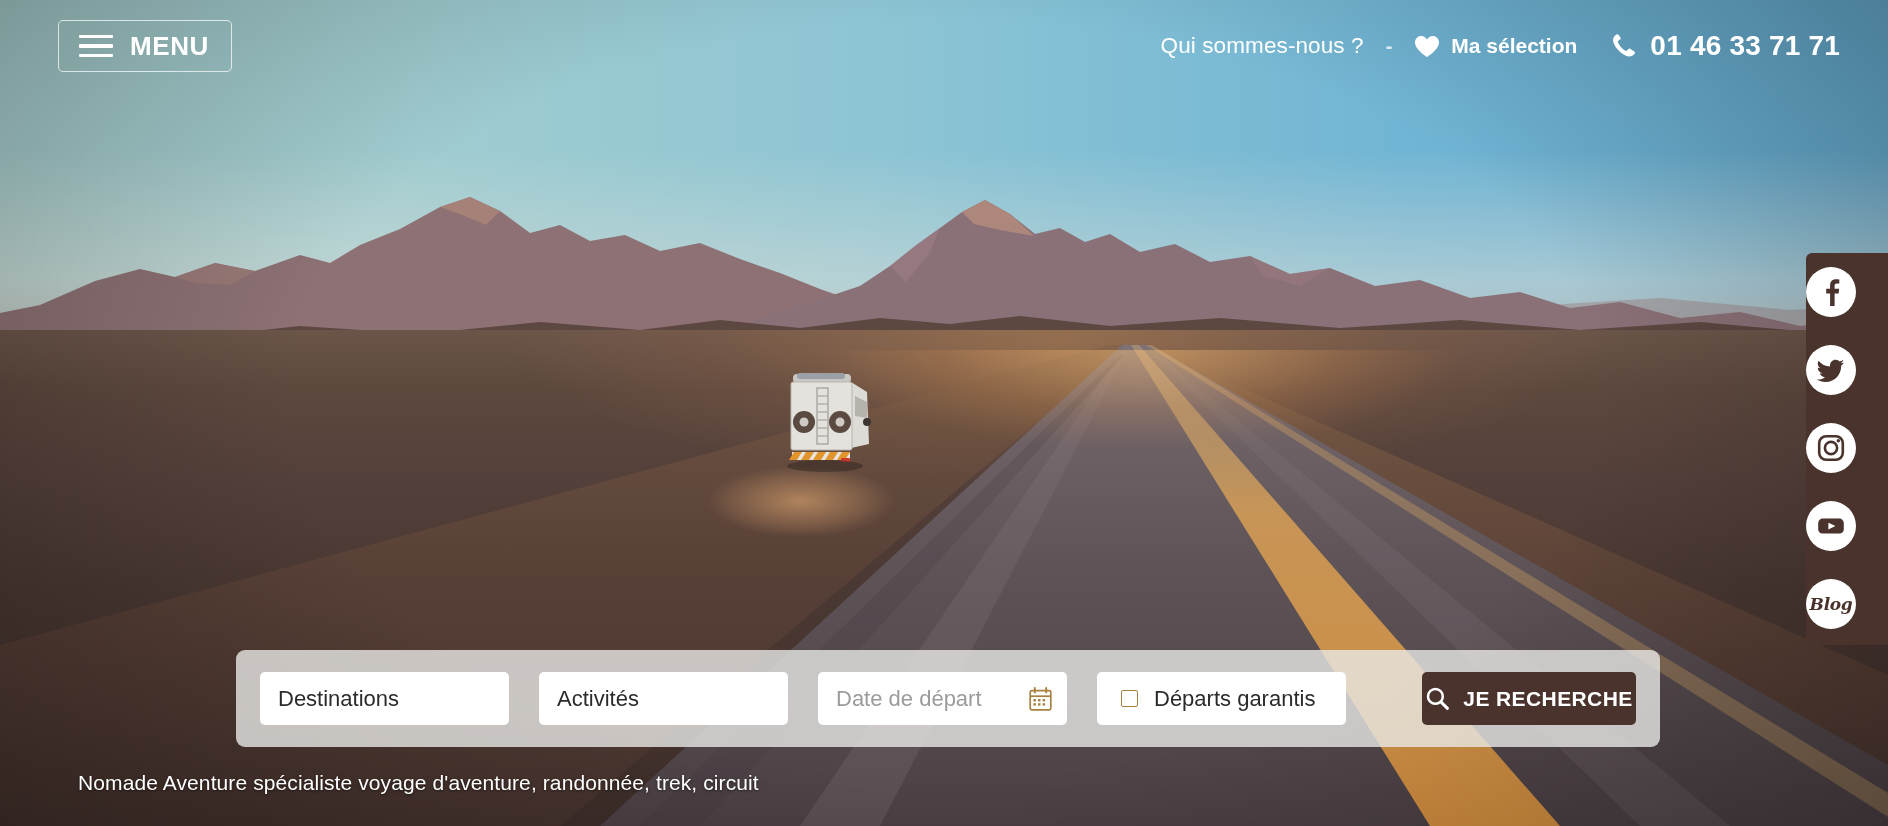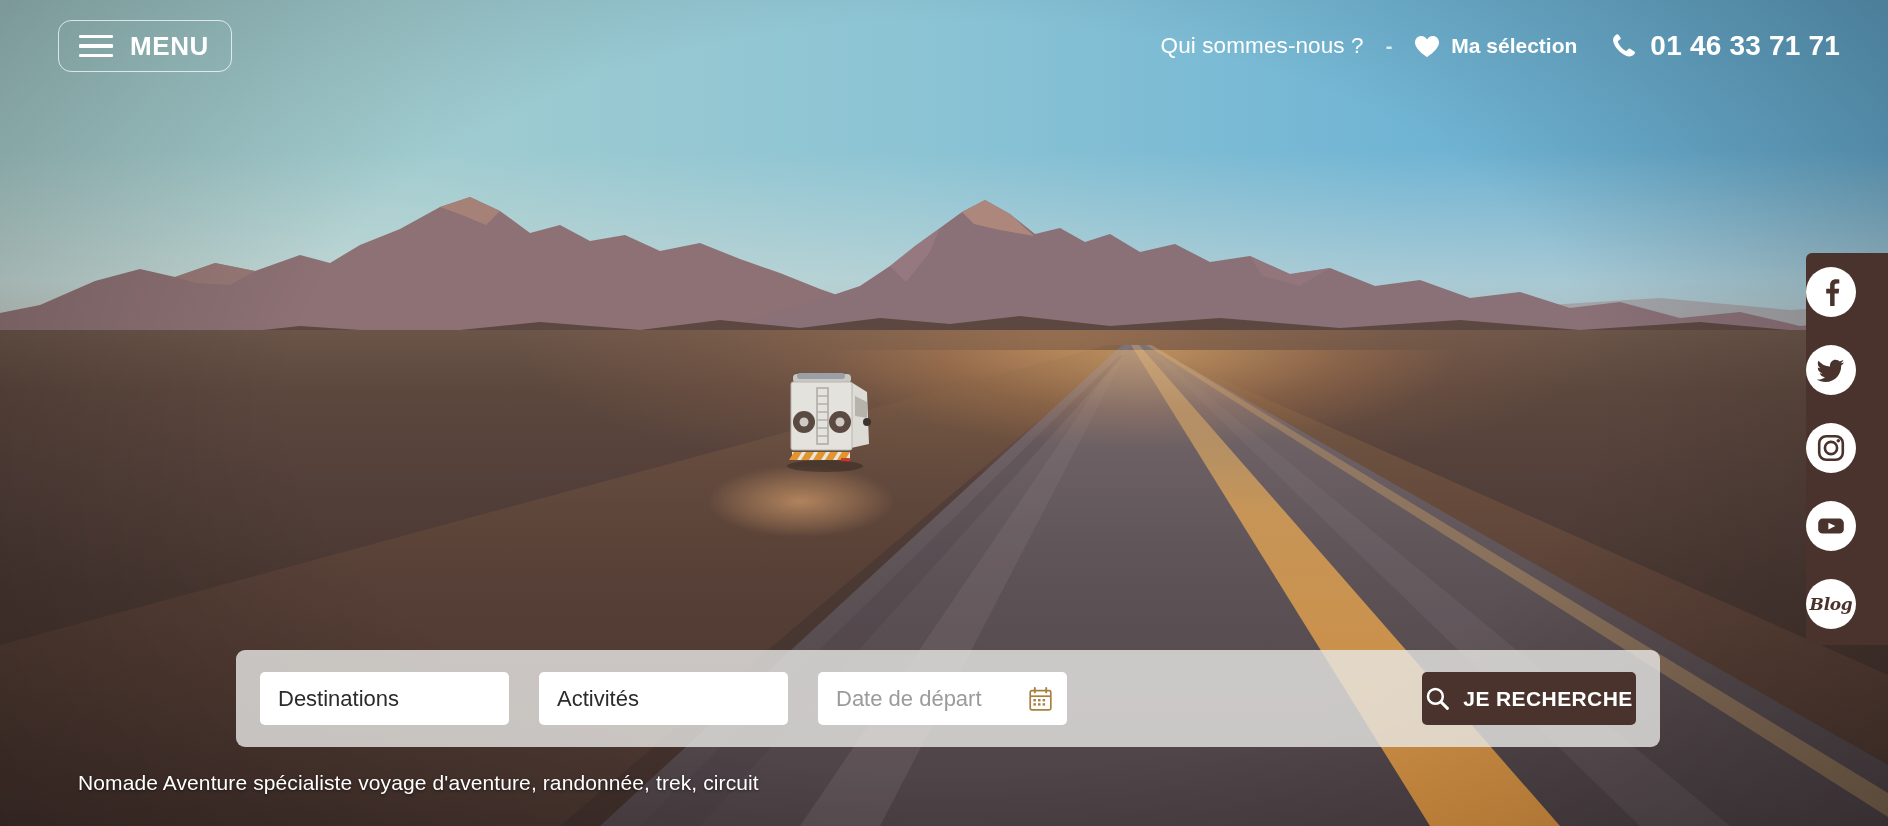--- a/index.html
+++ b/index.html
@@ -86,21 +86,21 @@
   .topbar {
     position:absolute; left:0; top:0; width:1888px; height:92px;
     display:flex; align-items:center;
     padding:0 48px 0 58px;
     z-index:30;
   }
 
   .menu-btn {
     display:flex; align-items:center; gap:17px;
     border:1.6px solid rgba(255,255,255,.72);
-    border-radius:13px;
+    border-radius:5px;
     padding:12px 22px 12px 20px;
     cursor:pointer;
     background:transparent;
   }
   .burger { display:flex; flex-direction:column; gap:6px; width:34px; }
   .burger i { display:block; height:3.4px; background:#fff; border-radius:1px; }
   .menu-label {
     color:#fff; font-size:26px; font-weight:bold;
     letter-spacing:.6px; line-height:1;
   }
@@ -456,20 +456,24 @@
             <rect x="9.0" y="12.0" width="2.5" height="2.4"></rect>
             <rect x="13.6" y="12.0" width="2.5" height="2.4"></rect>
             <rect x="4.4" y="16.2" width="2.5" height="2.4"></rect>
             <rect x="9.0" y="16.2" width="2.5" height="2.4"></rect>
             <rect x="13.6" y="16.2" width="2.5" height="2.4"></rect>
           </g>
         </svg>
       </span>
     </div>
 
+    <label class="field f-gar">
+      <span class="checkbox"></span>
+      <span class="field-text">Départs garantis</span>
+    </label>
 
     <button class="search-btn">
       <span class="ico">
         <svg width="25" height="25" viewBox="0 0 25 25" aria-hidden="true">
           <circle cx="10.4" cy="10.4" r="7.4" fill="none" stroke="#ffffff" stroke-width="2.5"></circle>
           <line x1="15.9" y1="15.9" x2="22.4" y2="22.4" stroke="#ffffff" stroke-width="2.9" stroke-linecap="round"></line>
         </svg>
       </span>
       <span class="search-btn-label">JE RECHERCHE</span>
     </button>

